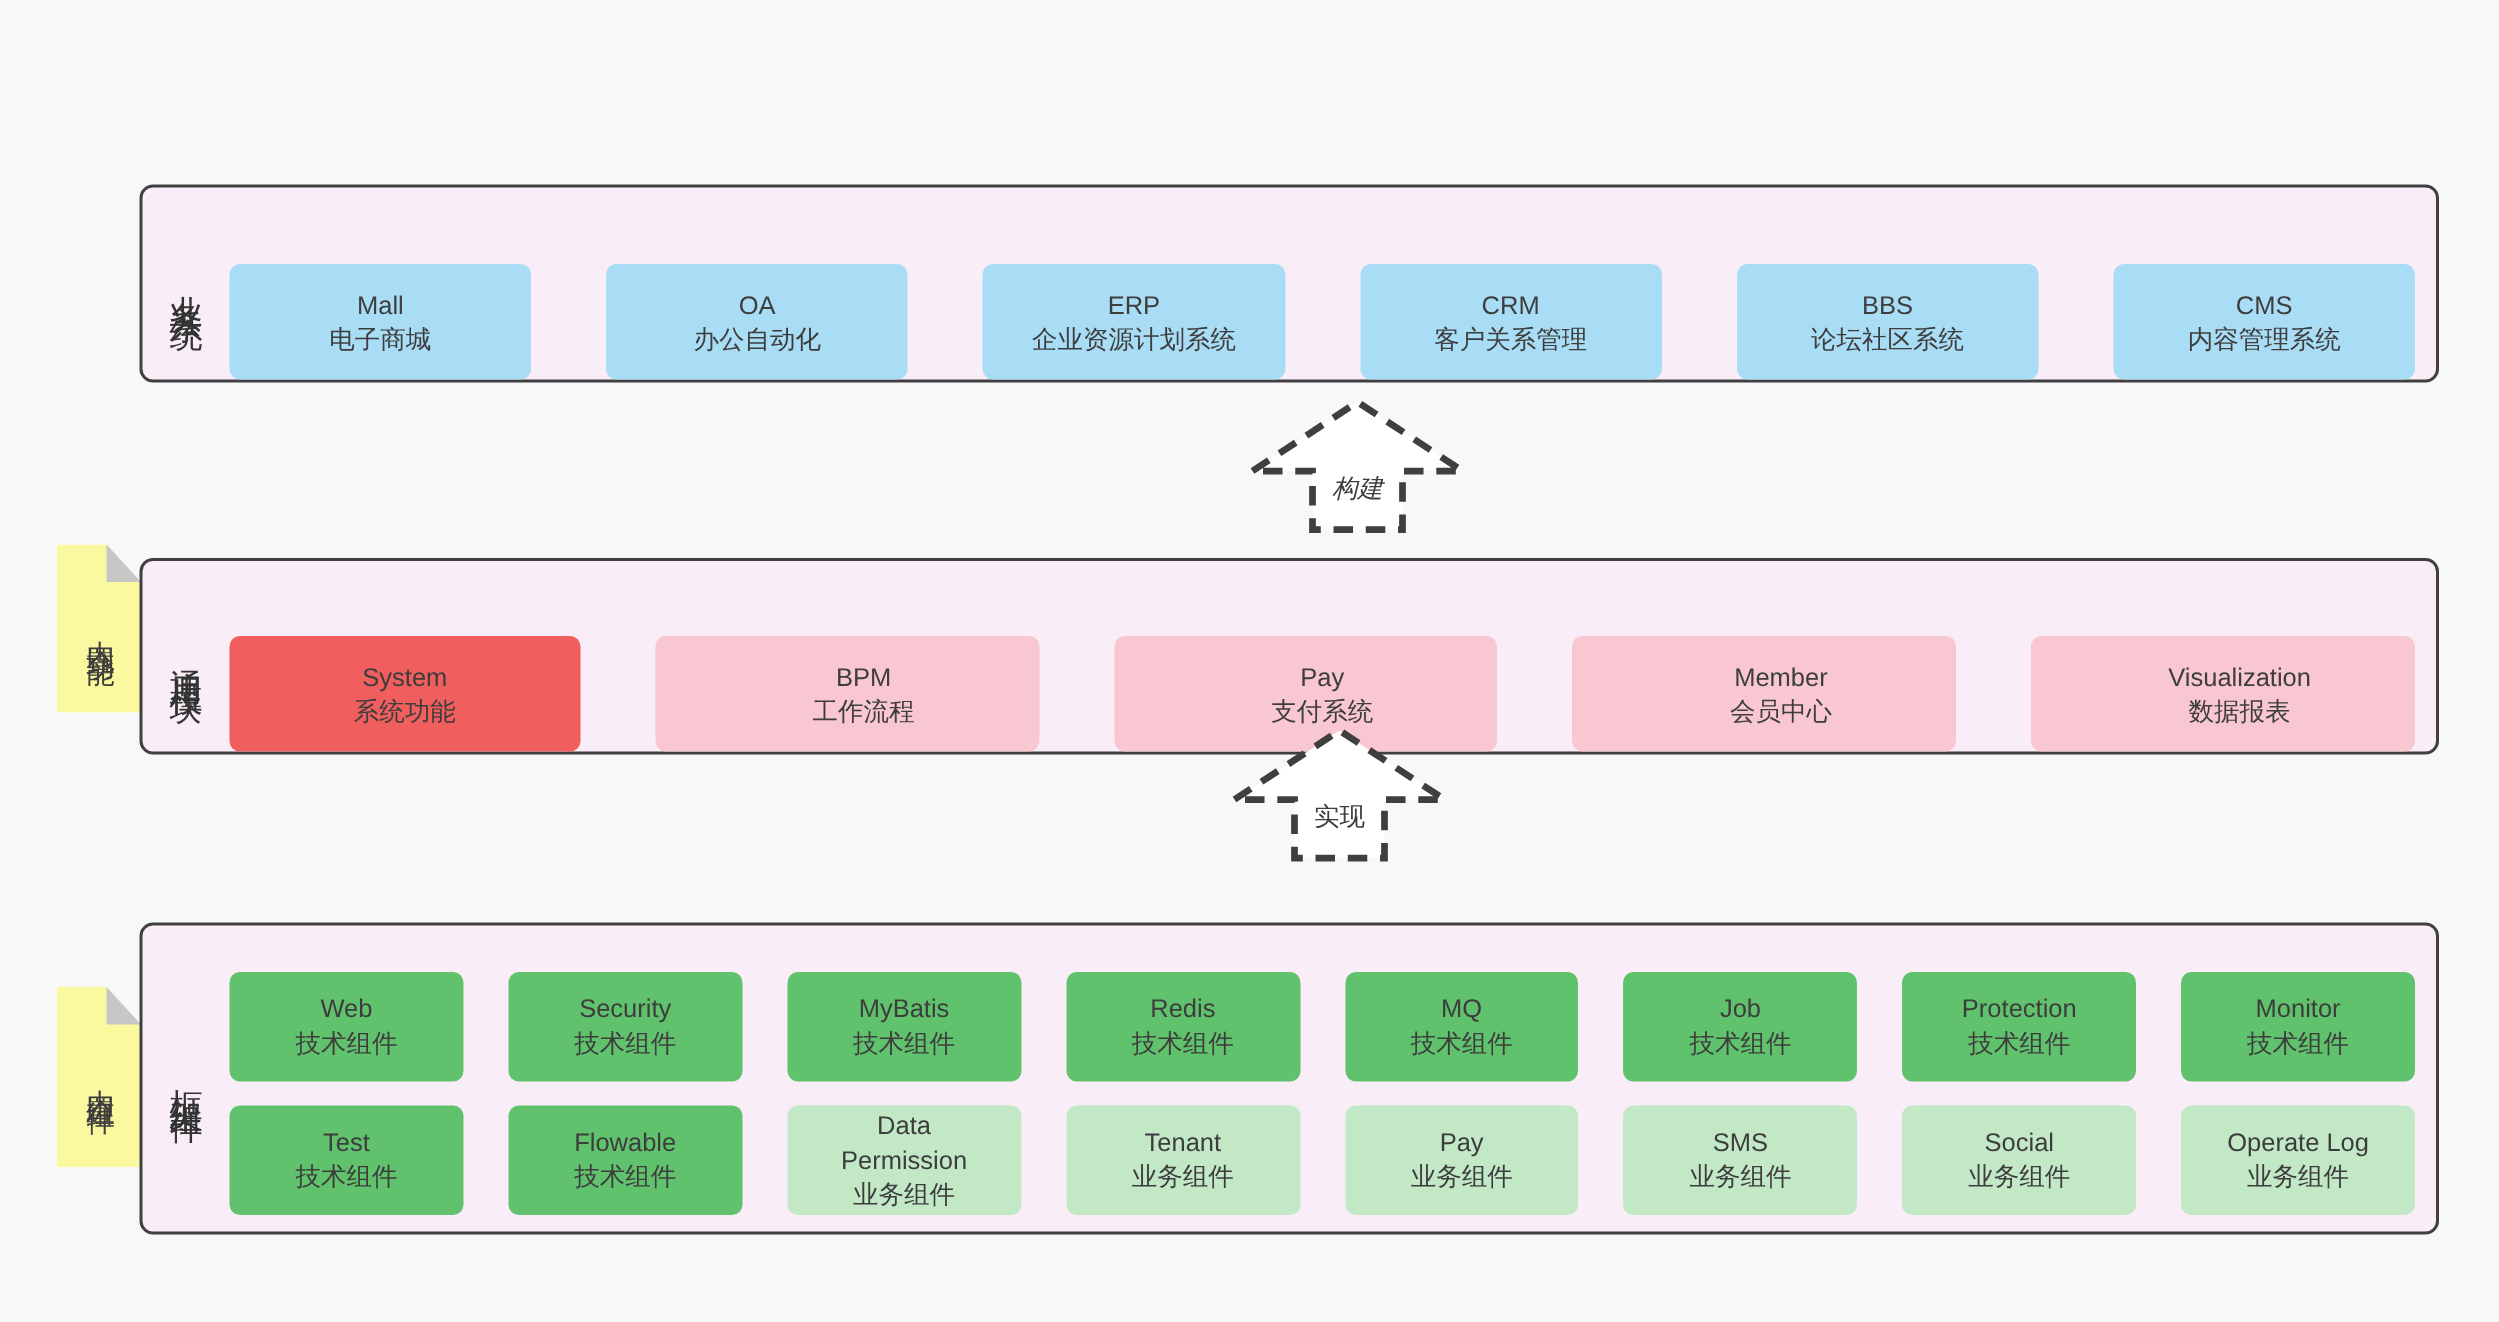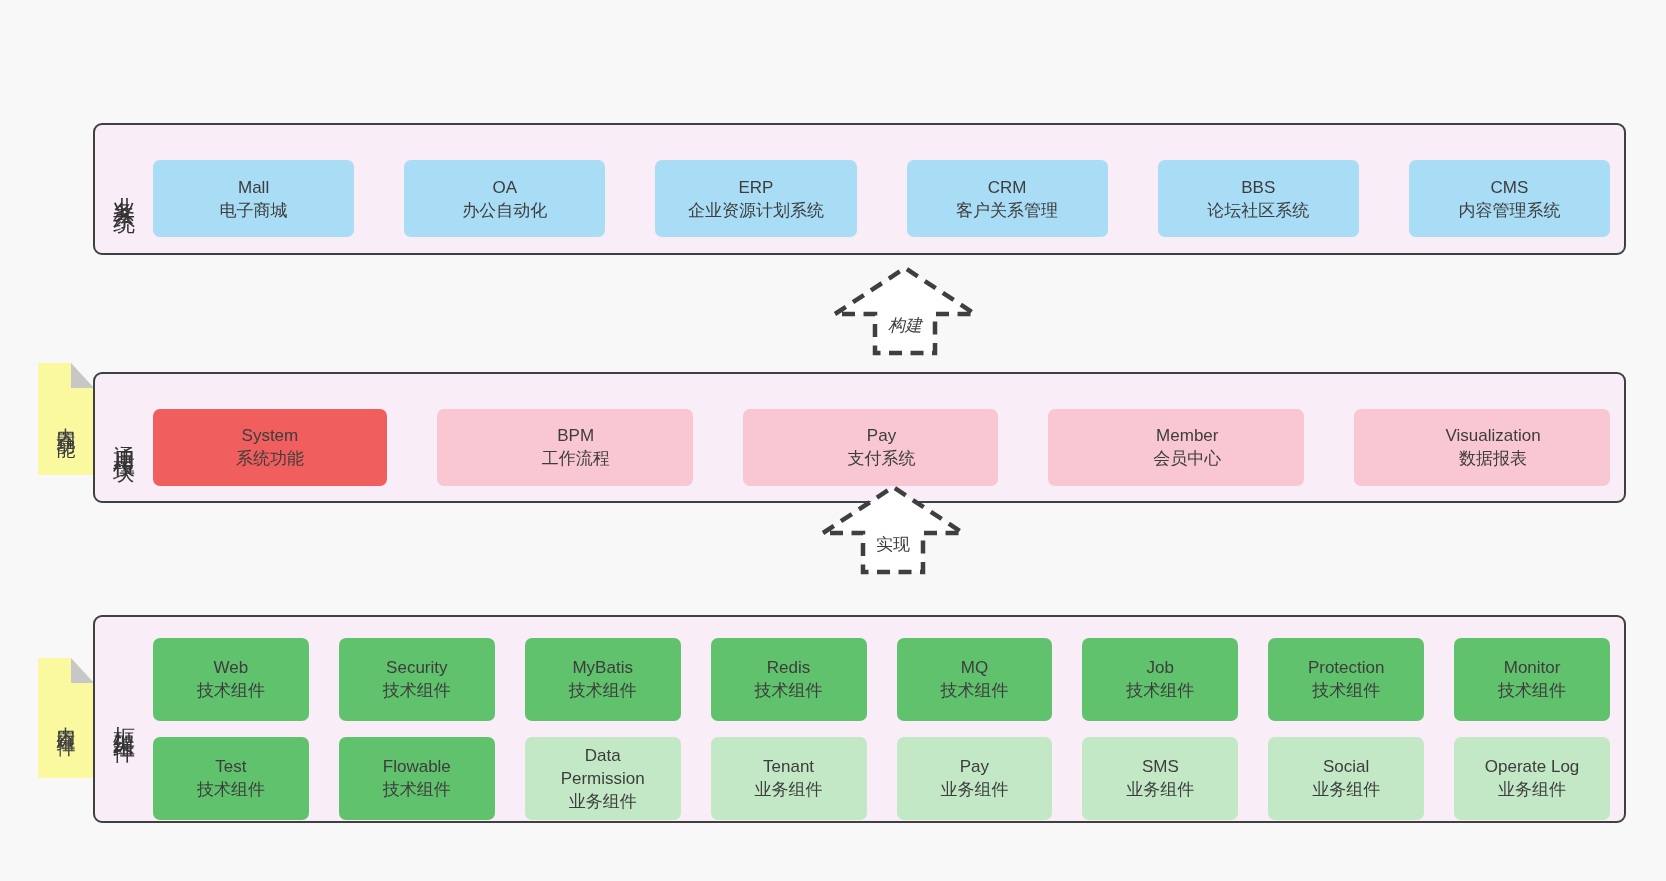--- a/index.html
+++ b/index.html
@@ -17,36 +17,36 @@
   }
   .band1{top:123px;height:132px;}
   .band2{top:372px;height:131px;}
   .band3{top:615px;height:208px;}
   .band-label{
     width:58px;display:flex;align-items:center;justify-content:center;
     writing-mode:vertical-rl;text-orientation:upright;
     font-size:22px;letter-spacing:5px;color:#333;
   }
   .band-content{
-    flex:1;display:flex;align-items:center;gap:50px;
+    flex:1;display:flex;align-items:flex-end;gap:50px;
     padding:0 14px 0 0;
     margin-top:19px;
   }
   .band3 .band-content{
     display:grid;grid-template-columns:repeat(8,1fr);
     gap:16px 30px;align-content:center;
   }
   
   .box{
     flex:1;height:77px;border-radius:7px;box-sizing:border-box;
     display:flex;flex-direction:column;align-items:center;justify-content:center;
     text-align:center;font-size:17px;line-height:23px;color:#3d3d3d;
     padding:2px 6px;
   }
-  .band3 .box{height:83px;}
+  .band3 .box{height:73px;}
   .box .t{max-width:106px;}
   .blue{background:var(--blue,#a9dcf5);}
   .red{background:var(--red,#f05e5e);}
   .pink{background:var(--pink,#f9c7d2);padding-left:28px;}
   .green{background:var(--green,#60c26d);}
   .lightgreen{background:var(--light-green,#c2e8c6);}
   
   .sticky{position:absolute;z-index:1;}
   .sticky1{left:38px;top:363px;width:56px;height:112px;}
   .sticky2{left:38px;top:658px;width:56px;height:120px;}

